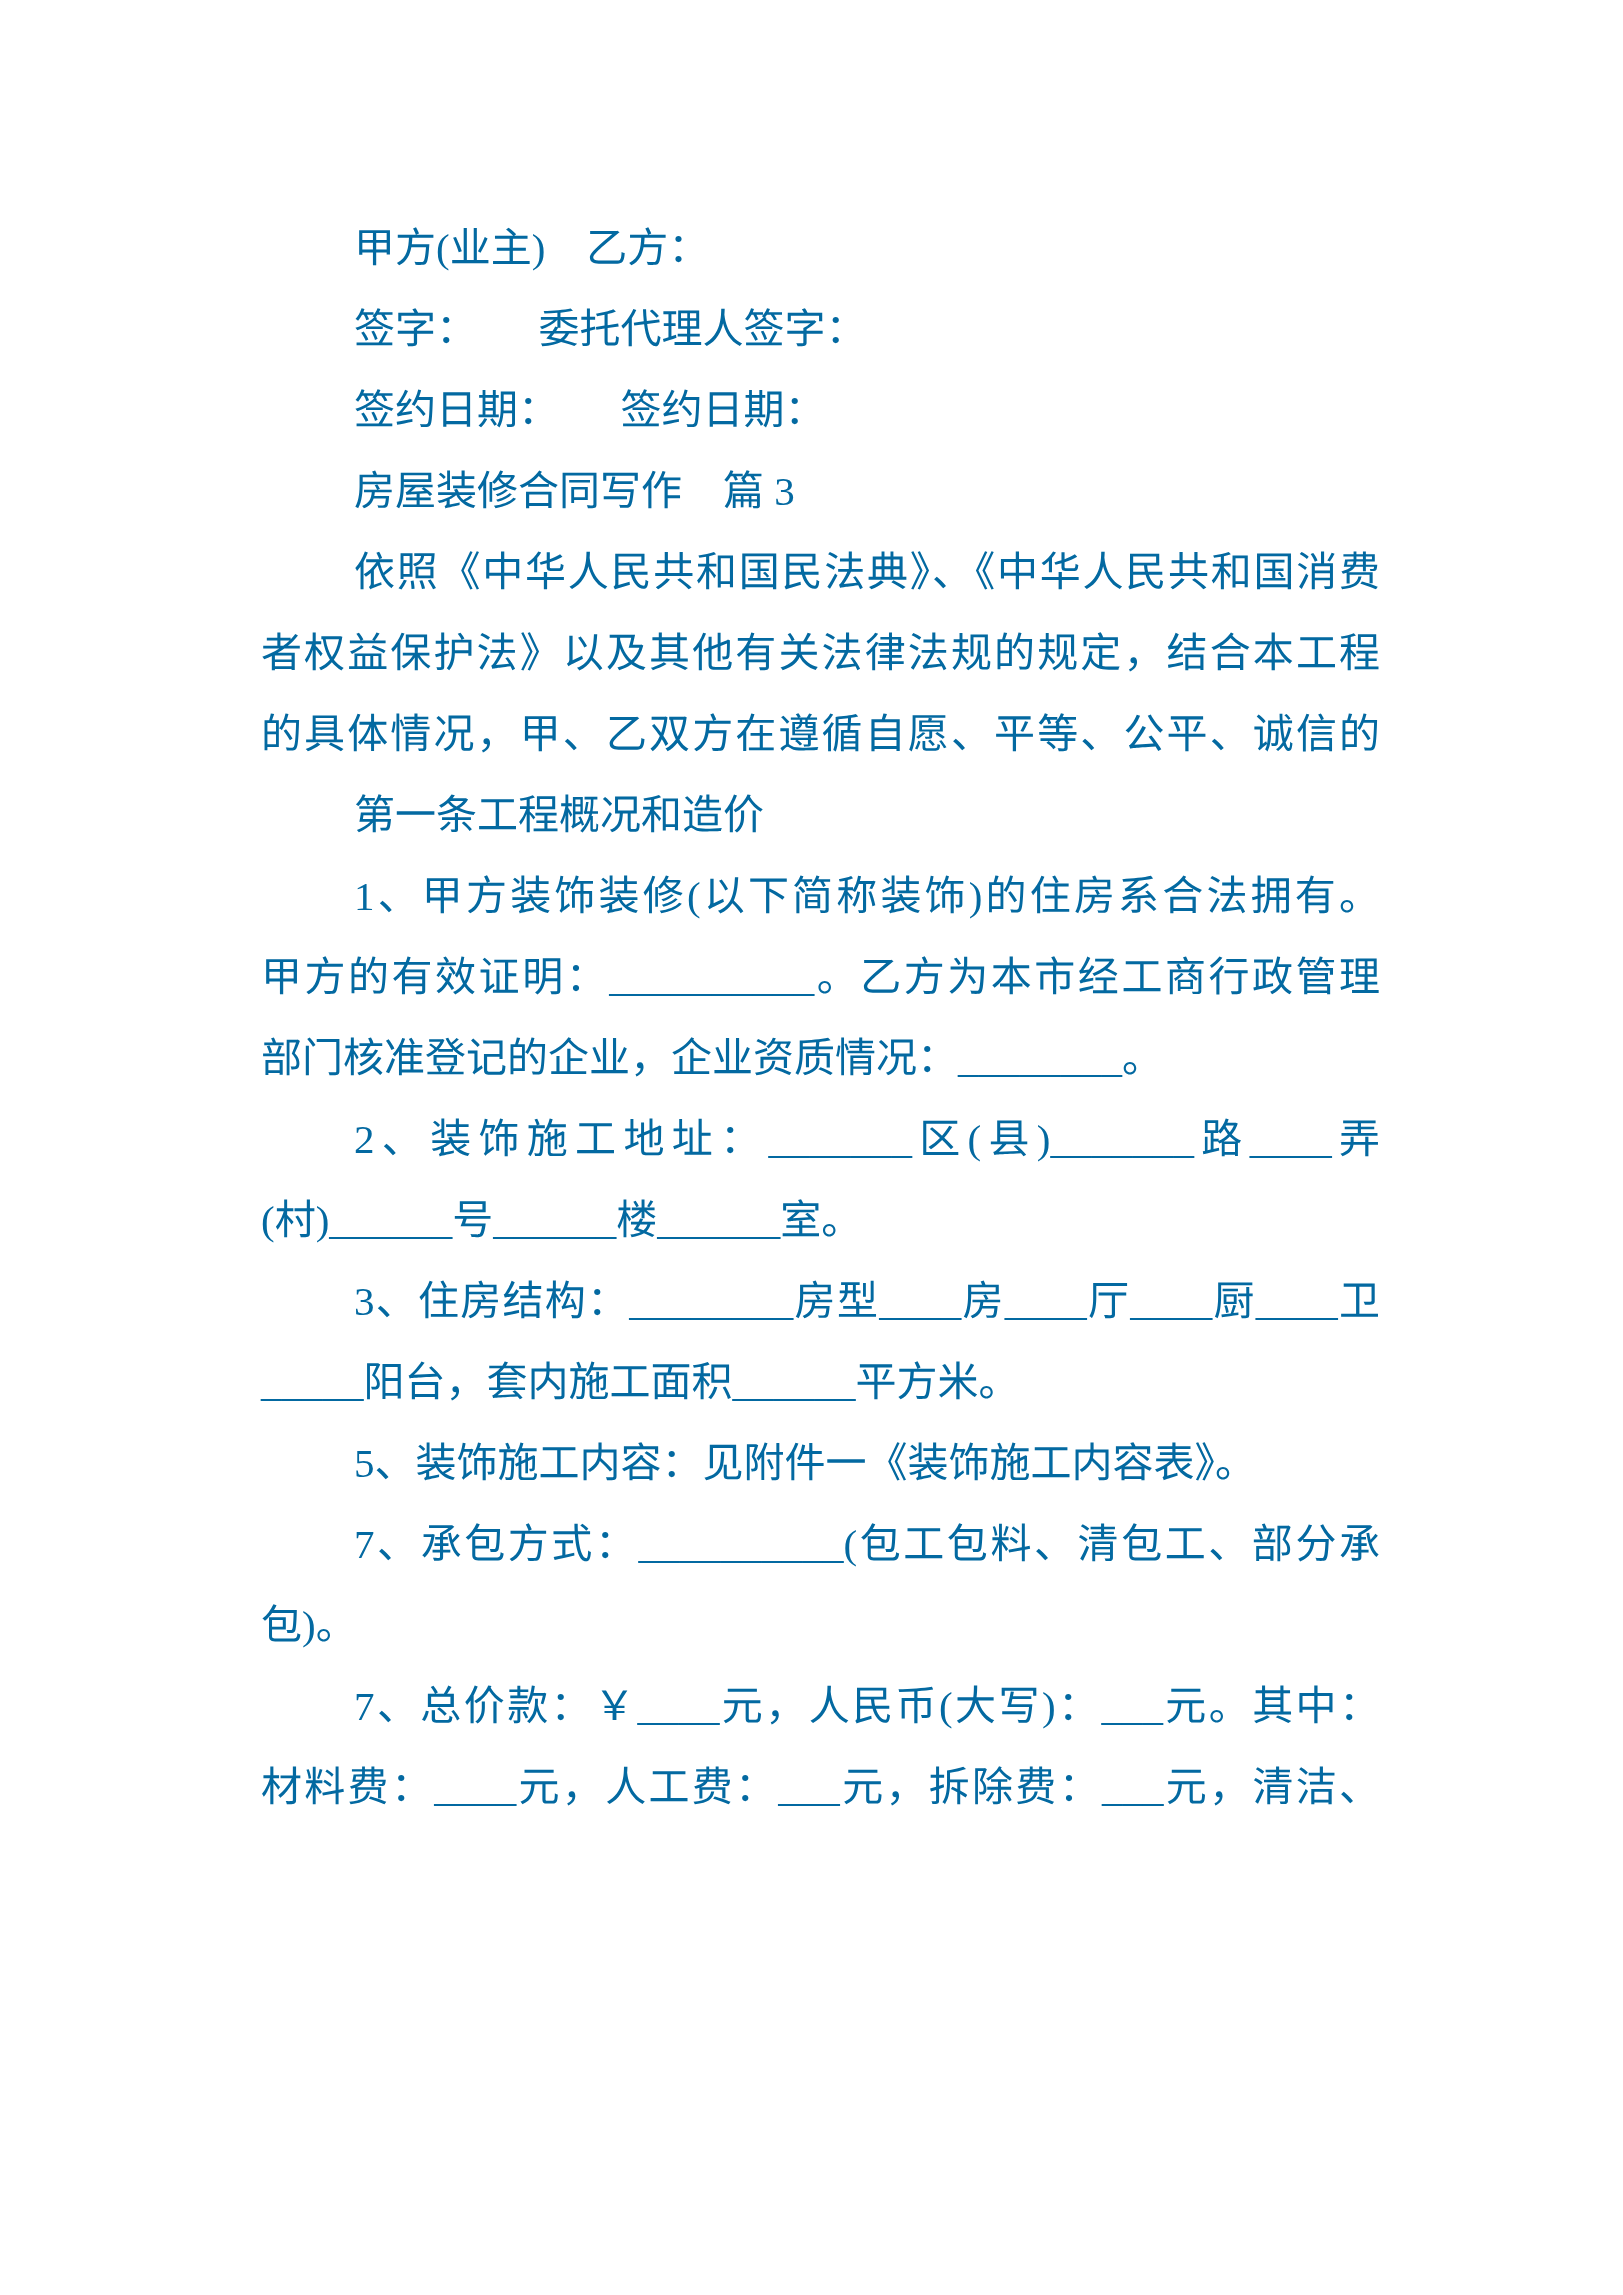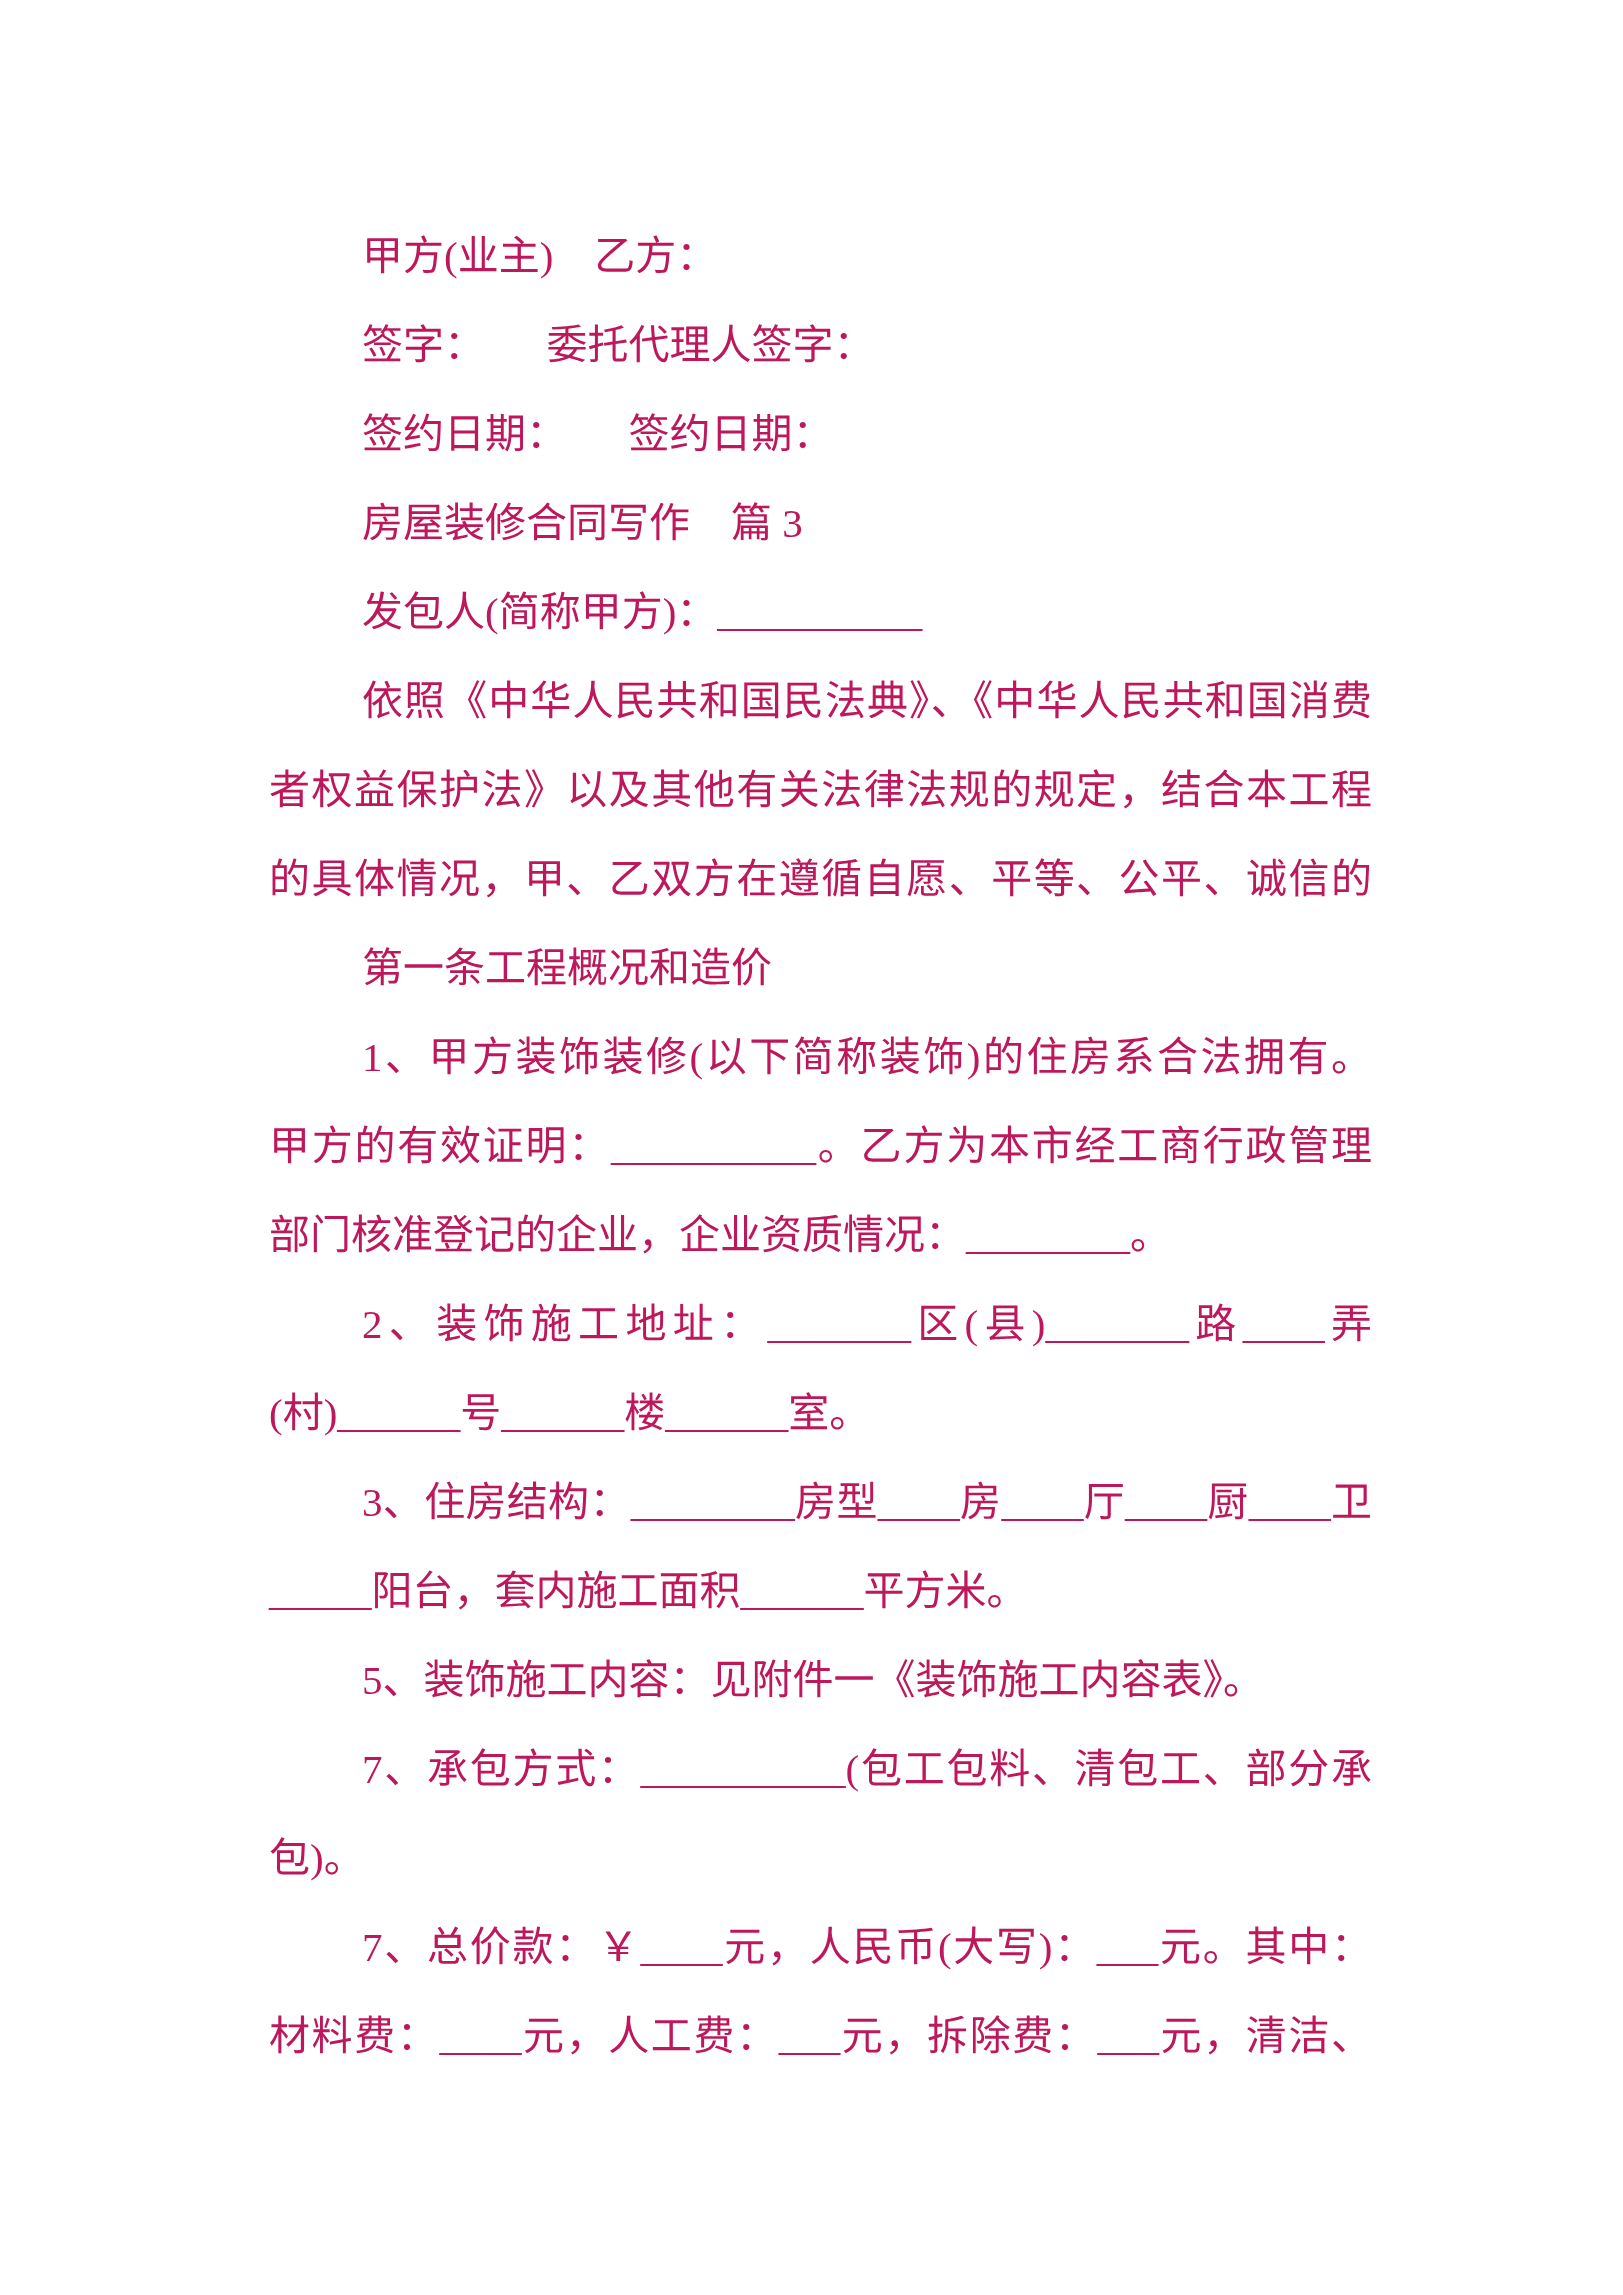--- a/index.html
+++ b/index.html
@@ -17,46 +17,45 @@
     font-family: "Liberation Serif", "DejaVu Serif", serif;
     overflow: hidden;
   }
   .body-block {
     position: absolute;
     left: 257px;
     top: 206px;
     width: 1127px;
   }
   .line {
-    margin: 12px;
+    margin: 4px;
     padding: 0;
     font-size: 41px;
     line-height: 77px;
     white-space: nowrap;
-    color: #be185d;
+    color: #0369a1;
   }
   .indent {
     text-indent: 93px;
   }
   .fill {
     text-align: justify;
     text-align-last: justify;
     font-family: Liberation Serif, serif;
   }
 </style>
 </head>
 <body>
 
 <div class="page">
   <div class="body-block">
     <p class="line indent">甲方(业主)　乙方：</p>
     <p class="line indent">签字：　　委托代理人签字：</p>
     <p class="line indent">签约日期：　　签约日期：</p>
     <p class="line indent">房屋装修合同写作　篇 3</p>
-    <p class="line indent">发包人(简称甲方)：__________</p>
     <p class="line indent fill">依照《中华人民共和国民法典》、《中华人民共和国消费</p>
     <p class="line fill">者权益保护法》以及其他有关法律法规的规定，结合本工程</p>
     <p class="line fill">的具体情况，甲、乙双方在遵循自愿、平等、公平、诚信的</p>
     <p class="line indent">第一条工程概况和造价</p>
     <p class="line indent fill">1、甲方装饰装修(以下简称装饰)的住房系合法拥有。</p>
     <p class="line fill">甲方的有效证明：__________。乙方为本市经工商行政管理</p>
     <p class="line">部门核准登记的企业，企业资质情况：________。</p>
     <p class="line indent fill">2、装饰施工地址：_______区(县)_______路____弄</p>
     <p class="line">(村)______号______楼______室。</p>
     <p class="line indent fill">3、住房结构：________房型____房____厅____厨____卫</p>

